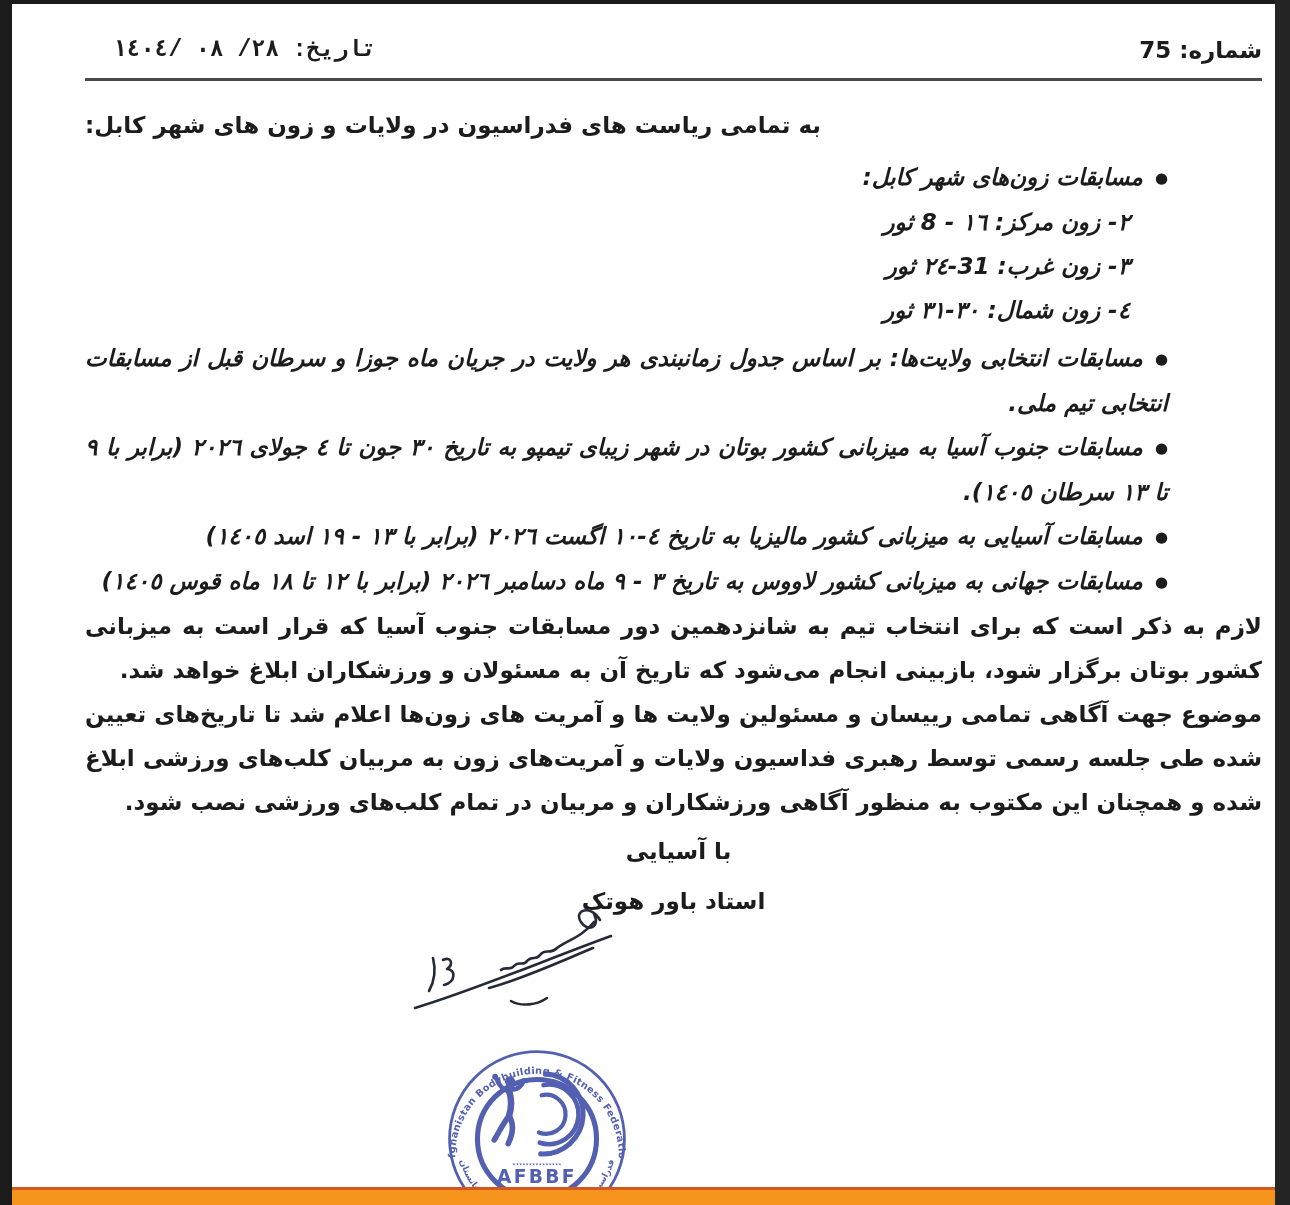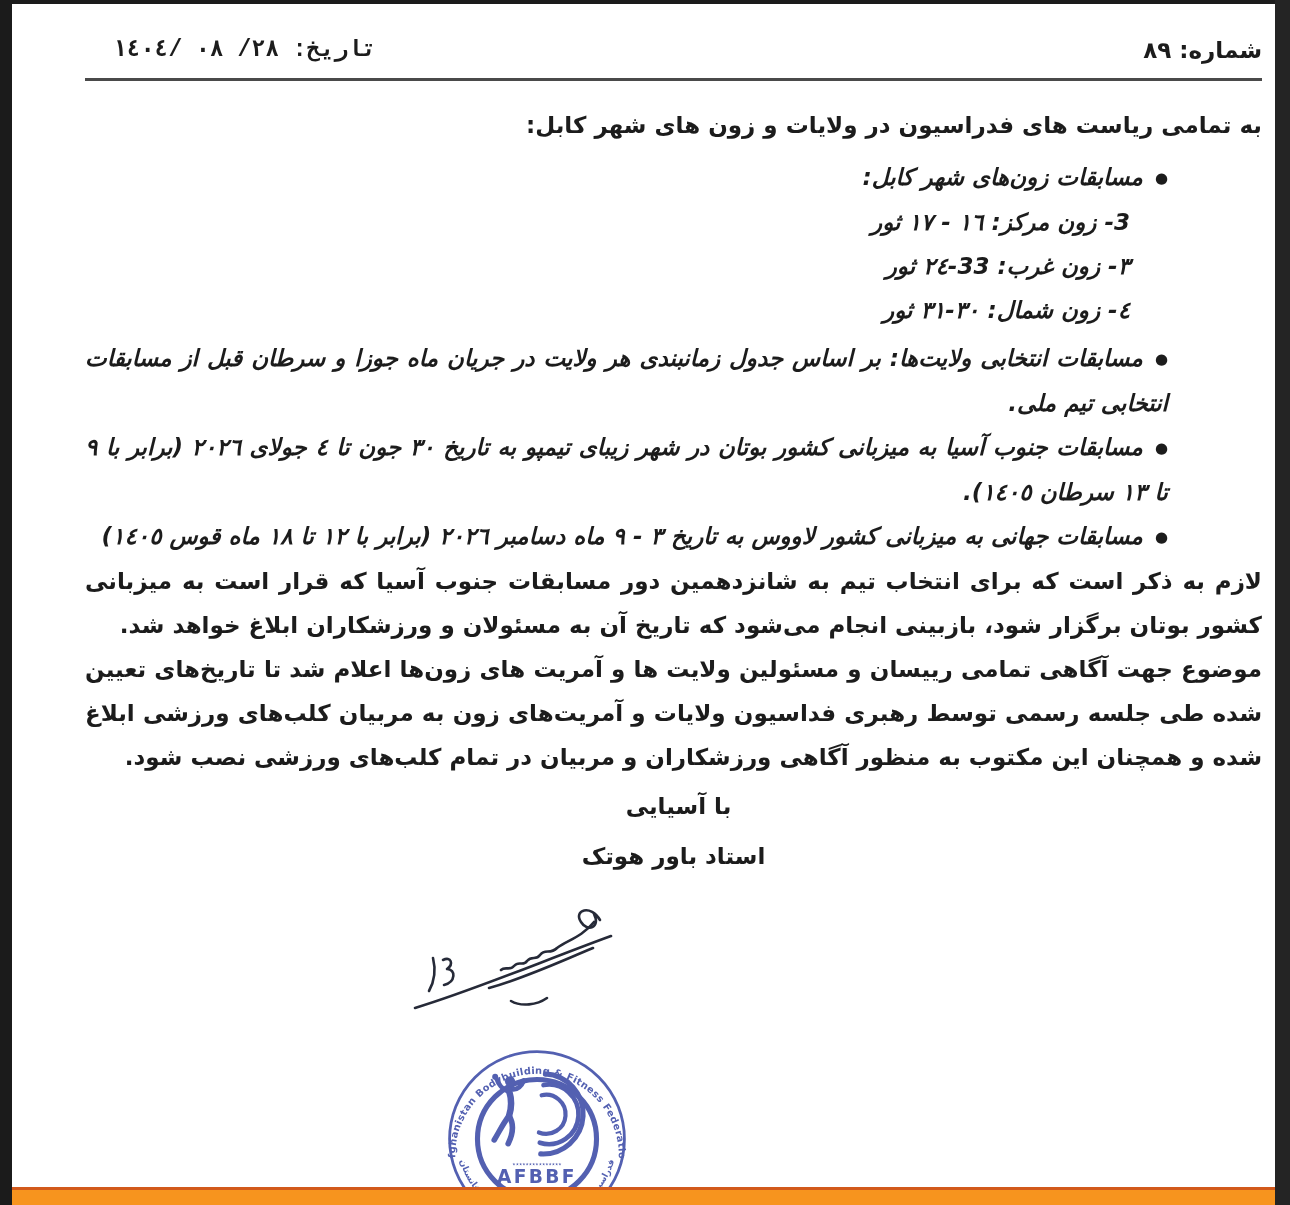--- a/index.html
+++ b/index.html
@@ -31,21 +31,21 @@
     justify-content:space-between;
     align-items:flex-end;
     height:42px;
   }
   .letter-header .date{margin-left:28px;font-family:Liberation Mono, monospace;}
   .rule{
     border:0;border-top:3px solid #4a4a4a;
     margin:6px 0 0 0;height:0;
   }
   .para{margin:0;text-align:justify;}
-  .salutation{margin-top:22px;text-align:right;}
+  .salutation{margin-top:22px;text-align:left;}
   .indent{text-indent:28px;}
   .list{margin:0;font-style:italic;}
   .bullet-line{padding-right:94px;position:relative;text-align:justify;}
   .bullet-line .dot{
     display:inline-block;
     font-size:15px;
     vertical-align:2px;
     margin-left:12px;
   }
   .numbered{padding-right:132px;}
@@ -70,44 +70,47 @@
 
 <div class="page">
 
   <div class="edge edge-top"></div>
   <div class="edge edge-left"></div>
   <div class="edge edge-right"></div>
 
   <div class="content">
 
     <div class="letter-header">
-      <div class="number">شماره: ٨٩</div>
+      <div class="number">شماره: 75</div>
       <div class="date">تاریخ: ٢٨/ ٠٨ /١٤٠٤</div>
     </div>
     <div class="rule"></div>
 
     <div class="para salutation">به تمامی ریاست های فدراسیون در ولایات و زون های شهر کابل:</div>
 
 
     <div class="list">
 
       <div class="bullet-line kabul-title">
         <span class="dot">●</span><span>مسابقات زون‌های شهر کابل:</span>
       </div>
       <div class="kabul-items">
-        <div class="numbered">3- زون مرکز: ١٦ - ١٧ ثور</div>
-        <div class="numbered">٣- زون غرب: 33-٢٤ ثور</div>
+        <div class="numbered">٢- زون مرکز: ١٦ - 8 ثور</div>
+        <div class="numbered">٣- زون غرب: 31-٢٤ ثور</div>
         <div class="numbered">٤- زون شمال: ٣٠-٣١ ثور</div>
       </div>
 
       <div class="bullet-line">
         <span class="dot">●</span><span>مسابقات انتخابی ولایت‌ها: بر اساس جدول زمانبندی هر ولایت در جریان ماه جوزا و سرطان قبل از مسابقات انتخابی تیم ملی.</span>
       </div>
       <div class="bullet-line">
         <span class="dot">●</span><span>مسابقات جنوب آسیا به میزبانی کشور بوتان در شهر زیبای تیمپو به تاریخ ٣٠ جون تا ٤ جولای ٢٠٢٦ (برابر با ٩ تا ١٣ سرطان ١٤٠٥).</span>
+      </div>
+      <div class="bullet-line">
+        <span class="dot">●</span><span>مسابقات آسیایی به میزبانی کشور مالیزیا به تاریخ ٤-١٠ اگست ٢٠٢٦ (برابر با ١٣ - ١٩ اسد ١٤٠٥)</span>
       </div>
       <div class="bullet-line">
         <span class="dot">●</span><span>مسابقات جهانی به میزبانی کشور لاووس به تاریخ ٣ - ٩ ماه دسامبر ٢٠٢٦ (برابر با ١٢ تا ١٨ ماه قوس ١٤٠٥)</span>
       </div>
     </div>
 
     <div class="para">لازم به ذکر است  که برای انتخاب تیم به شانزدهمین دور مسابقات جنوب آسیا که قرار است به میزبانی کشور بوتان برگزار شود، بازبینی انجام می‌شود که تاریخ آن به مسئولان و ورزشکاران ابلاغ خواهد شد.</div>
     <div class="para">موضوع جهت آگاهی تمامی رییسان و مسئولین ولایت ها و آمریت های زون‌ها اعلام شد تا تاریخ‌های تعیین شده طی جلسه رسمی توسط رهبری فداسیون ولایات و آمریت‌های زون به مربیان کلب‌های ورزشی ابلاغ شده و همچنان این مکتوب به منظور آگاهی ورزشکاران و مربیان در تمام کلب‌های ورزشی نصب شود.</div>
 
     <div class="sig">

